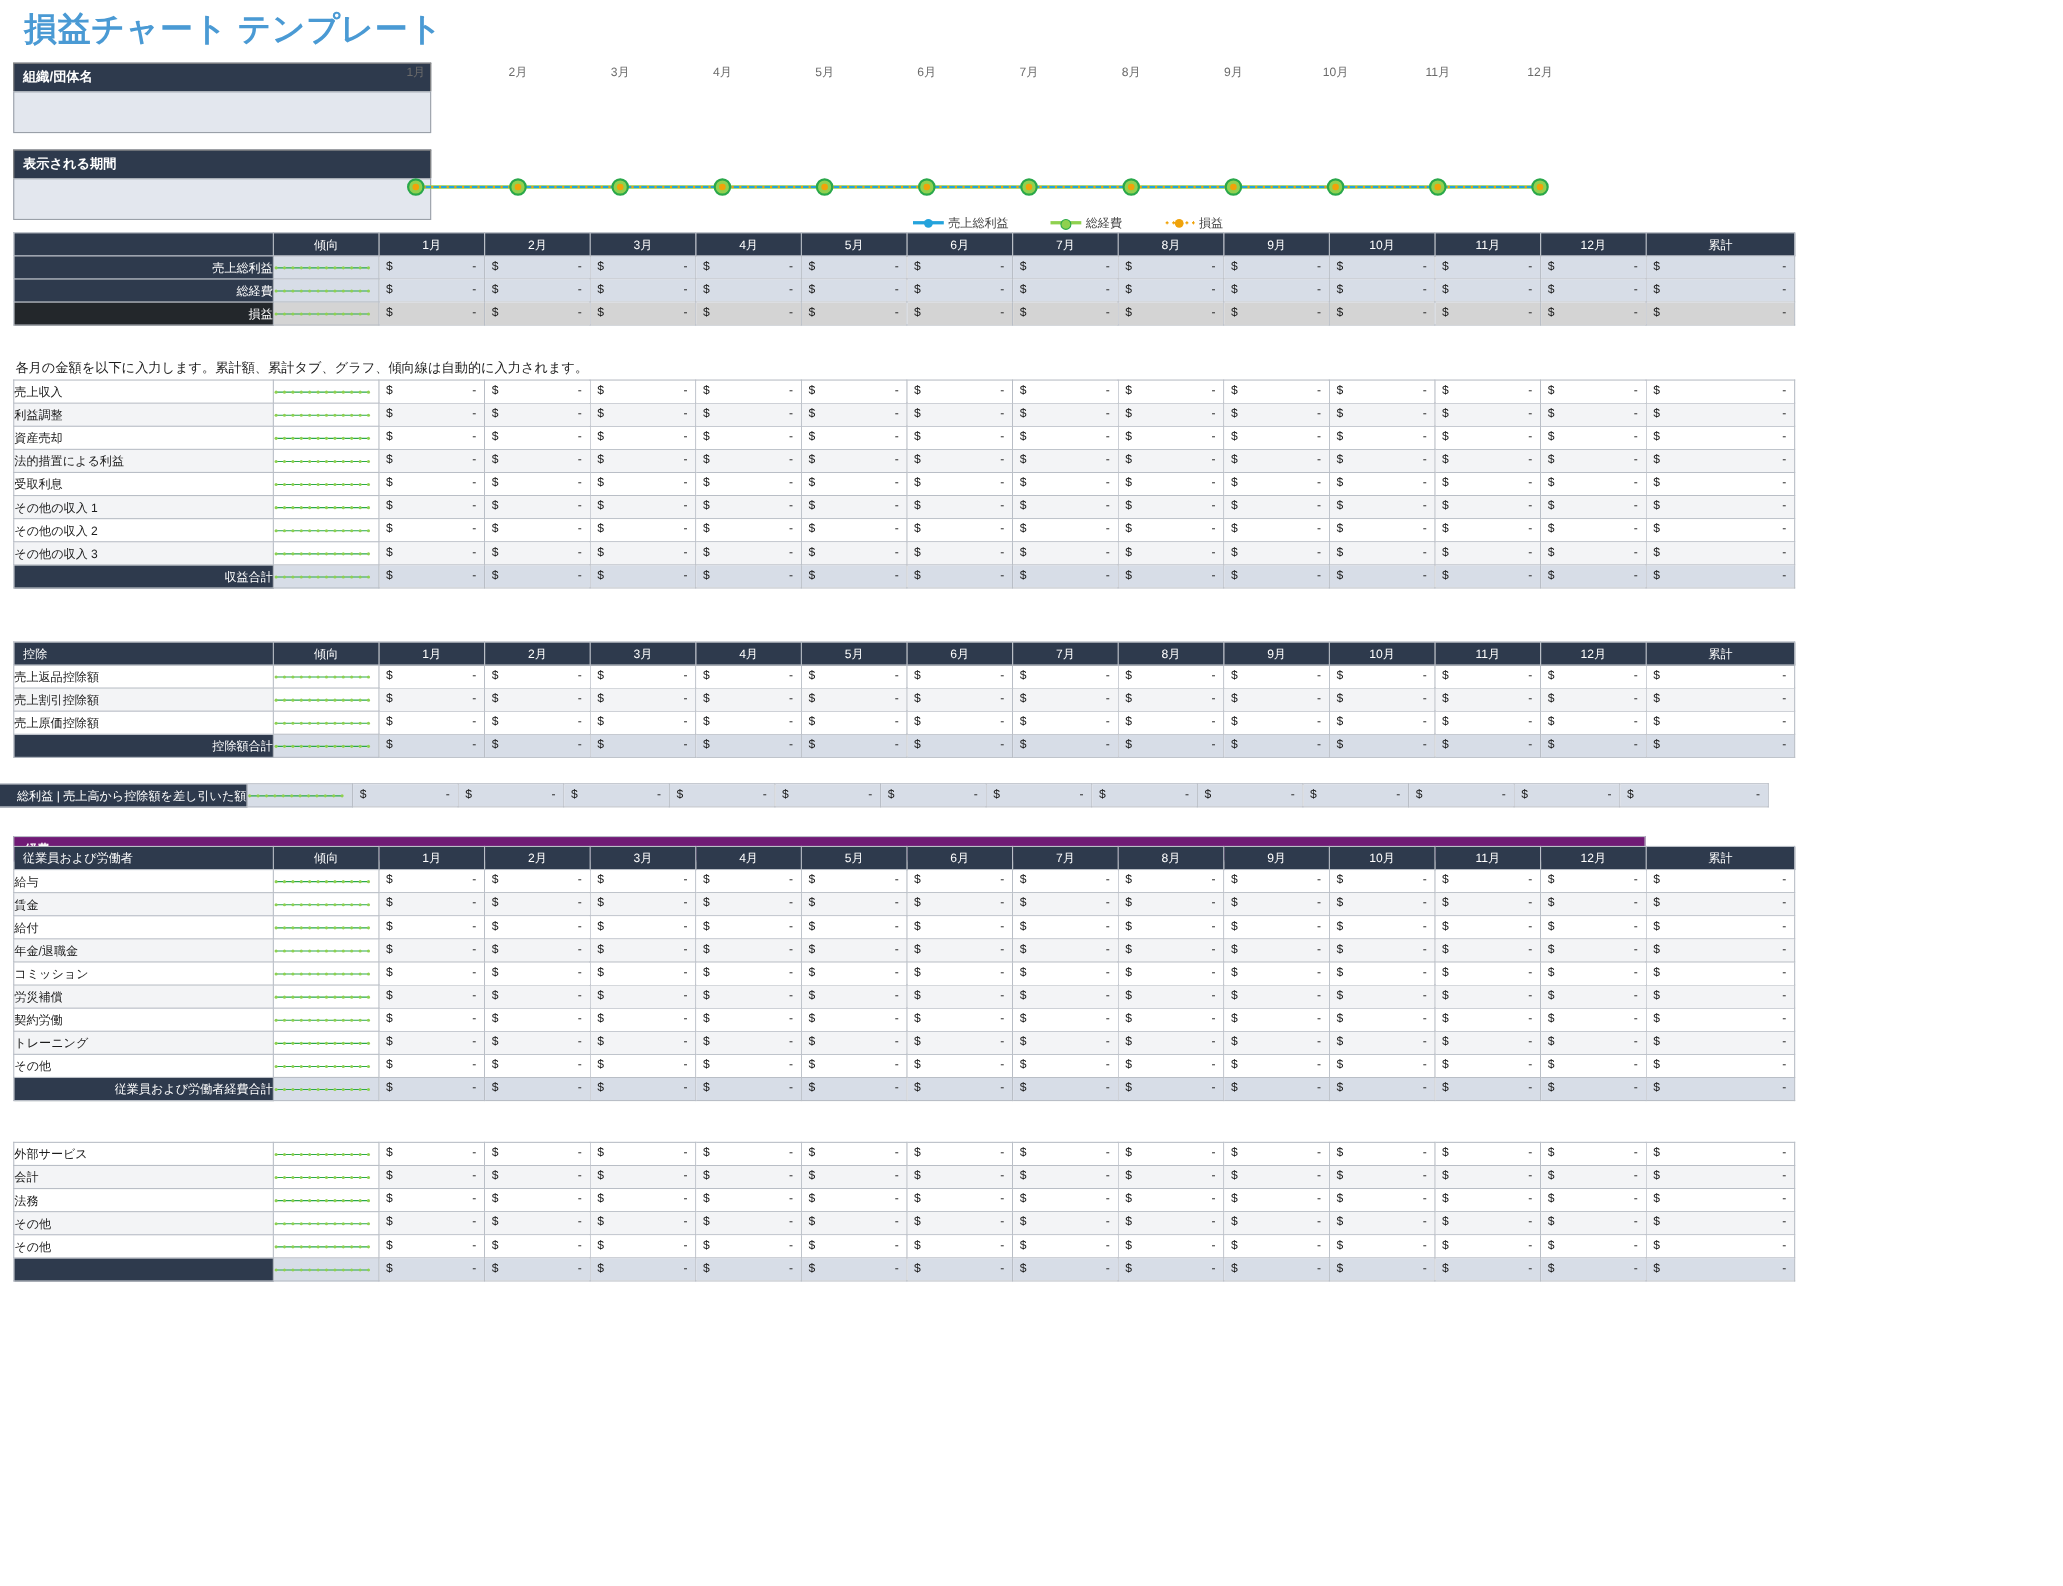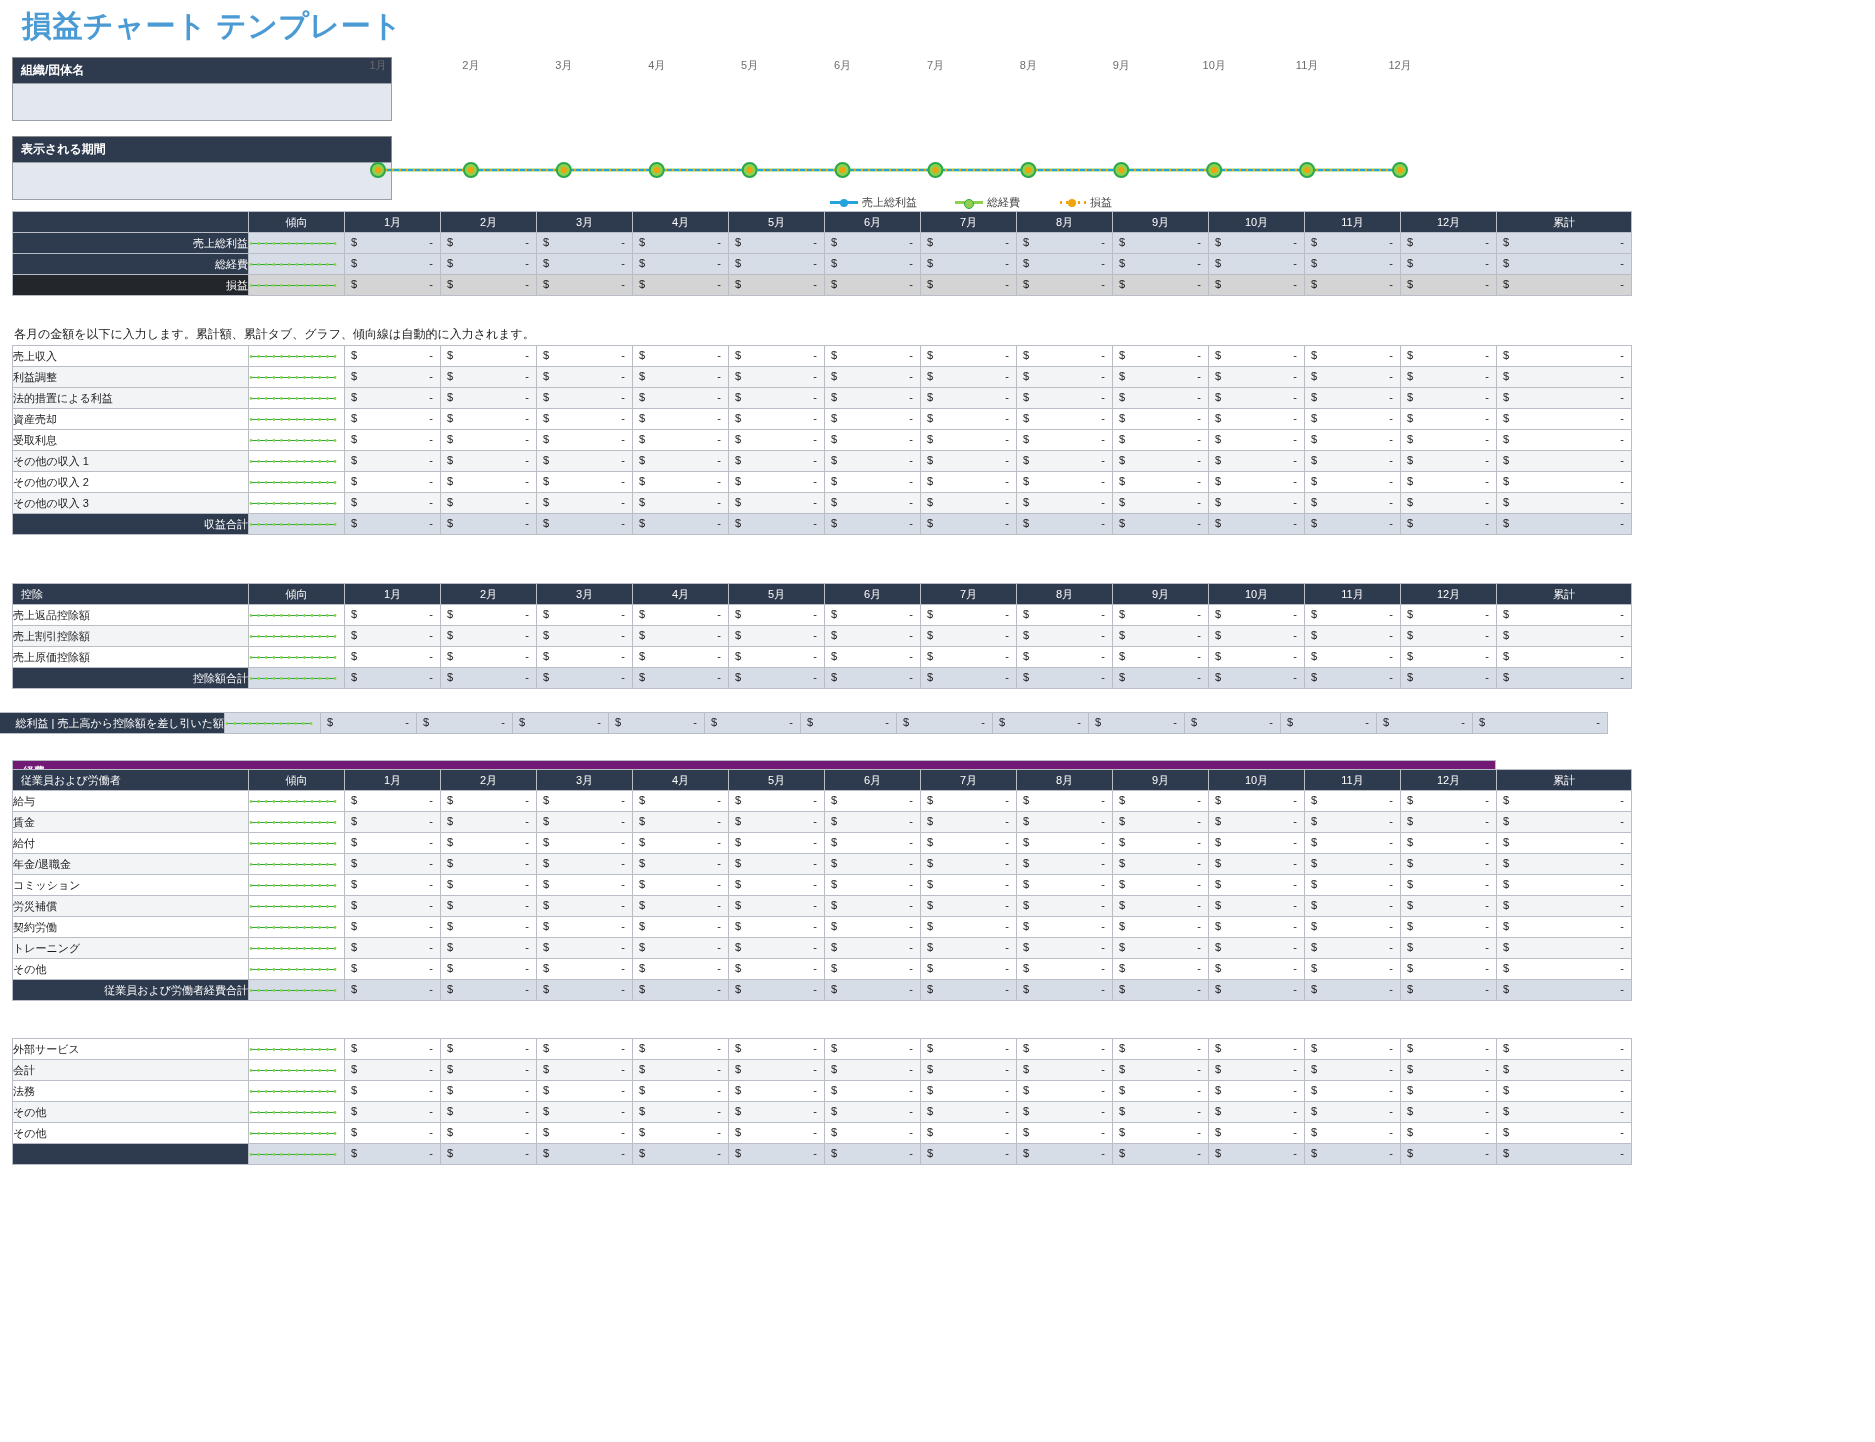--- a/index.html
+++ b/index.html
@@ -598,20 +598,92 @@
           <td class="money alt2">
     <span class="cur">$</span>
     <span class="val">-</span>
           </td>
           <td class="money alt2">
     <span class="cur">$</span>
     <span class="val">-</span>
           </td>
         </tr>
         <tr>
+          <td class="lbl">資産売却</td>
+          <td class="trendcell">
+            <svg class="spark" viewBox="0 0 88 9">
+    <line x1="2" y1="4.5" x2="86" y2="4.5" stroke="#2aa84a" stroke-width="1"></line>
+              <circle cx="2.0" cy="4.5" r="1.4" fill="#8fd14f"></circle>
+              <circle cx="9.6" cy="4.5" r="1.4" fill="#8fd14f"></circle>
+              <circle cx="17.3" cy="4.5" r="1.4" fill="#8fd14f"></circle>
+              <circle cx="24.9" cy="4.5" r="1.4" fill="#8fd14f"></circle>
+              <circle cx="32.5" cy="4.5" r="1.4" fill="#8fd14f"></circle>
+              <circle cx="40.2" cy="4.5" r="1.4" fill="#8fd14f"></circle>
+              <circle cx="47.8" cy="4.5" r="1.4" fill="#8fd14f"></circle>
+              <circle cx="55.5" cy="4.5" r="1.4" fill="#8fd14f"></circle>
+              <circle cx="63.1" cy="4.5" r="1.4" fill="#8fd14f"></circle>
+              <circle cx="70.7" cy="4.5" r="1.4" fill="#8fd14f"></circle>
+              <circle cx="78.4" cy="4.5" r="1.4" fill="#8fd14f"></circle>
+              <circle cx="86.0" cy="4.5" r="1.4" fill="#8fd14f"></circle>
+            </svg>
+          </td>
+          <td class="money alt">
+    <span class="cur">$</span>
+    <span class="val">-</span>
+          </td>
+          <td class="money alt">
+    <span class="cur">$</span>
+    <span class="val">-</span>
+          </td>
+          <td class="money alt">
+    <span class="cur">$</span>
+    <span class="val">-</span>
+          </td>
+          <td class="money alt">
+    <span class="cur">$</span>
+    <span class="val">-</span>
+          </td>
+          <td class="money alt">
+    <span class="cur">$</span>
+    <span class="val">-</span>
+          </td>
+          <td class="money alt">
+    <span class="cur">$</span>
+    <span class="val">-</span>
+          </td>
+          <td class="money alt">
+    <span class="cur">$</span>
+    <span class="val">-</span>
+          </td>
+          <td class="money alt">
+    <span class="cur">$</span>
+    <span class="val">-</span>
+          </td>
+          <td class="money alt">
+    <span class="cur">$</span>
+    <span class="val">-</span>
+          </td>
+          <td class="money alt">
+    <span class="cur">$</span>
+    <span class="val">-</span>
+          </td>
+          <td class="money alt">
+    <span class="cur">$</span>
+    <span class="val">-</span>
+          </td>
+          <td class="money alt">
+    <span class="cur">$</span>
+    <span class="val">-</span>
+          </td>
+          <td class="money alt">
+    <span class="cur">$</span>
+    <span class="val">-</span>
+          </td>
+        </tr>
+        <tr>
           <td class="lbl alt">法的措置による利益</td>
           <td class="trendcell">
             <svg class="spark" viewBox="0 0 88 9">
     <line x1="2" y1="4.5" x2="86" y2="4.5" stroke="#2aa84a" stroke-width="1"></line>
               <circle cx="2.0" cy="4.5" r="1.4" fill="#8fd14f"></circle>
               <circle cx="9.6" cy="4.5" r="1.4" fill="#8fd14f"></circle>
               <circle cx="17.3" cy="4.5" r="1.4" fill="#8fd14f"></circle>
               <circle cx="24.9" cy="4.5" r="1.4" fill="#8fd14f"></circle>
               <circle cx="32.5" cy="4.5" r="1.4" fill="#8fd14f"></circle>
               <circle cx="40.2" cy="4.5" r="1.4" fill="#8fd14f"></circle>
@@ -665,92 +737,20 @@
           </td>
           <td class="money alt2">
     <span class="cur">$</span>
     <span class="val">-</span>
           </td>
           <td class="money alt2">
     <span class="cur">$</span>
     <span class="val">-</span>
           </td>
           <td class="money alt2">
-    <span class="cur">$</span>
-    <span class="val">-</span>
-          </td>
-        </tr>
-        <tr>
-          <td class="lbl">資産売却</td>
-          <td class="trendcell">
-            <svg class="spark" viewBox="0 0 88 9">
-    <line x1="2" y1="4.5" x2="86" y2="4.5" stroke="#2aa84a" stroke-width="1"></line>
-              <circle cx="2.0" cy="4.5" r="1.4" fill="#8fd14f"></circle>
-              <circle cx="9.6" cy="4.5" r="1.4" fill="#8fd14f"></circle>
-              <circle cx="17.3" cy="4.5" r="1.4" fill="#8fd14f"></circle>
-              <circle cx="24.9" cy="4.5" r="1.4" fill="#8fd14f"></circle>
-              <circle cx="32.5" cy="4.5" r="1.4" fill="#8fd14f"></circle>
-              <circle cx="40.2" cy="4.5" r="1.4" fill="#8fd14f"></circle>
-              <circle cx="47.8" cy="4.5" r="1.4" fill="#8fd14f"></circle>
-              <circle cx="55.5" cy="4.5" r="1.4" fill="#8fd14f"></circle>
-              <circle cx="63.1" cy="4.5" r="1.4" fill="#8fd14f"></circle>
-              <circle cx="70.7" cy="4.5" r="1.4" fill="#8fd14f"></circle>
-              <circle cx="78.4" cy="4.5" r="1.4" fill="#8fd14f"></circle>
-              <circle cx="86.0" cy="4.5" r="1.4" fill="#8fd14f"></circle>
-            </svg>
-          </td>
-          <td class="money alt">
-    <span class="cur">$</span>
-    <span class="val">-</span>
-          </td>
-          <td class="money alt">
-    <span class="cur">$</span>
-    <span class="val">-</span>
-          </td>
-          <td class="money alt">
-    <span class="cur">$</span>
-    <span class="val">-</span>
-          </td>
-          <td class="money alt">
-    <span class="cur">$</span>
-    <span class="val">-</span>
-          </td>
-          <td class="money alt">
-    <span class="cur">$</span>
-    <span class="val">-</span>
-          </td>
-          <td class="money alt">
-    <span class="cur">$</span>
-    <span class="val">-</span>
-          </td>
-          <td class="money alt">
-    <span class="cur">$</span>
-    <span class="val">-</span>
-          </td>
-          <td class="money alt">
-    <span class="cur">$</span>
-    <span class="val">-</span>
-          </td>
-          <td class="money alt">
-    <span class="cur">$</span>
-    <span class="val">-</span>
-          </td>
-          <td class="money alt">
-    <span class="cur">$</span>
-    <span class="val">-</span>
-          </td>
-          <td class="money alt">
-    <span class="cur">$</span>
-    <span class="val">-</span>
-          </td>
-          <td class="money alt">
-    <span class="cur">$</span>
-    <span class="val">-</span>
-          </td>
-          <td class="money alt">
     <span class="cur">$</span>
     <span class="val">-</span>
           </td>
         </tr>
         <tr>
           <td class="lbl">受取利息</td>
           <td class="trendcell">
             <svg class="spark" viewBox="0 0 88 9">
     <line x1="2" y1="4.5" x2="86" y2="4.5" stroke="#2aa84a" stroke-width="1"></line>
               <circle cx="2.0" cy="4.5" r="1.4" fill="#8fd14f"></circle>

